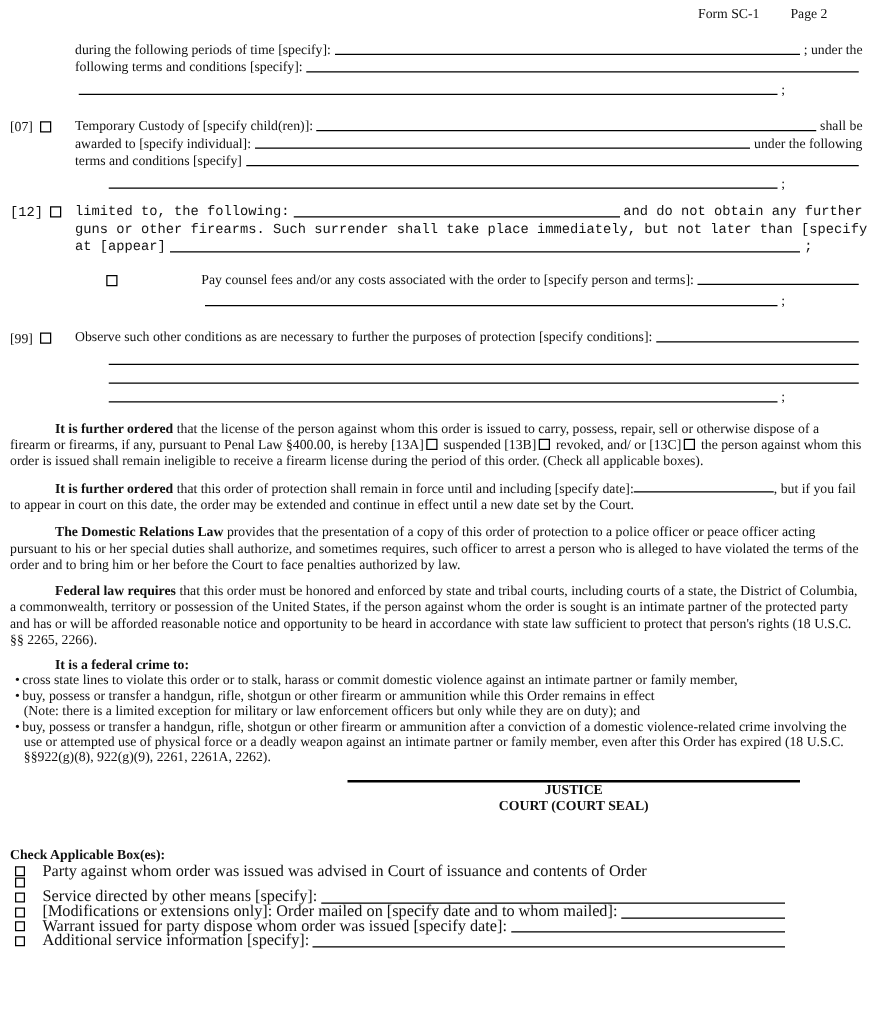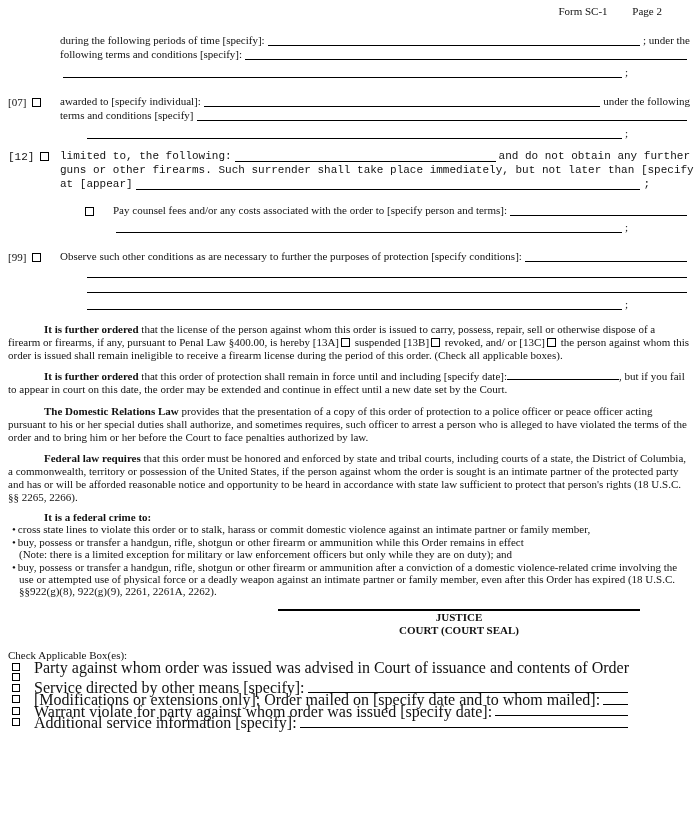--- a/index.html
+++ b/index.html
@@ -15,21 +15,21 @@
   
   .hdr { text-align:right; padding-right:28px; }
   .hdr span { margin-left:22px; }
 
   
   .clause { display:flex; align-items:flex-start; }
   .cnum { width:52px; flex-shrink:0; white-space:nowrap; padding-top:1px; }
   .cnum .code { letter-spacing:0; }
   .cbody { flex:1; min-width:0; }
 
-  .row { display:flex; align-items:center; }
+  .row { display:flex; align-items:flex-start; }
   .row .t { white-space:nowrap; }
   .blank { flex:1; border-bottom:1px solid #000; height:11px; min-width:20px; margin:0 3px; }
   .iblank { display:inline-block; border-bottom:1px solid #000; height:10px; }
   .endgap { margin-right:62px; }
 
   .cb {
     display:inline-block; width:9px; height:9px;
     border:1.2px solid #000; background:#fff;
     vertical-align:-1px; margin-left:6px;
   }
@@ -43,28 +43,28 @@
   .bullet { padding-left:11px; text-indent:-7px; line-height:12.4px; }
   .bullet .mark { margin-right:2px; }
   .note-line { padding-left:11px; line-height:12.4px; }
 
   
   .sig { width:362px; margin-left:270px; margin-top:11px; text-align:center; }
   .sig-line { border-top:2px solid #000; height:2px; }
   .sig-label { font-weight:bold; line-height:13px; }
 
   
-  .chk-head { font-weight:normal; margin-top:12px; line-height:13px; }
-  .chk-row { display:flex; align-items:center; line-height:11.6px; font-size:16px;font-family:Liberation Serif, serif; }
+  .chk-head { font-weight:bold; margin-top:26px; line-height:13px; }
+  .chk-row { display:flex; align-items:flex-end; line-height:11.6px; font-size:13px;font-family:Liberation Serif, serif; }
   .chk-row .cb { flex-shrink:0; margin:0 14px 1px 4px; width:8px; height:8px; }
   .chk-row .t { white-space:nowrap; }
   .chk-row .blank { height:10px; }
 
   
-  .mt-sec { margin-top:12px; }
+  .mt-sec { margin-top:12px;gap:48px; }
   .mt-lg  { margin-top:15px; }
   .mt-p   { margin-top:9px; }
 </style>
 </head>
 <body>
 
 <div class="page">
 
   <div class="hdr">
     <span>Form SC-1</span>
@@ -88,20 +88,25 @@
         <span class="t endgap">;</span>
       </div>
     </div>
   </div>
 
   <div class="clause mt-lg">
     <div class="cnum">
       <span class="code">[07]</span><span class="cb"></span>
     </div>
     <div class="cbody">
+      <div class="row">
+        <span class="t">Temporary Custody of [specify child(ren)]:</span>
+        <span class="blank"></span>
+        <span class="t">shall be</span>
+      </div>
       <div class="row">
         <span class="t">awarded to [specify individual]:</span>
         <span class="blank"></span>
         <span class="t">under the following</span>
       </div>
       <div class="row">
         <span class="t">terms and conditions [specify]</span>
         <span class="blank"></span>
       </div>
       <div class="row" style="margin-top:4px; margin-left:24px;">
@@ -230,21 +235,21 @@
     <span class="t">Service directed by other means [specify]:</span>
     <span class="blank endgap"></span>
   </div>
   <div class="chk-row">
     <span class="cb"></span>
     <span class="t">[Modifications or extensions only]: Order mailed on [specify date and to whom mailed]:</span>
     <span class="blank endgap"></span>
   </div>
   <div class="chk-row">
     <span class="cb"></span>
-    <span class="t">Warrant violate for party against whom order was issued [specify date]:</span>
+    <span class="t">Warrant issued for party dispose whom order was issued [specify date]:</span>
     <span class="blank endgap"></span>
   </div>
   <div class="chk-row">
     <span class="cb"></span>
     <span class="t">Additional service information [specify]:</span>
     <span class="blank endgap"></span>
   </div>
 
 </div>
 

